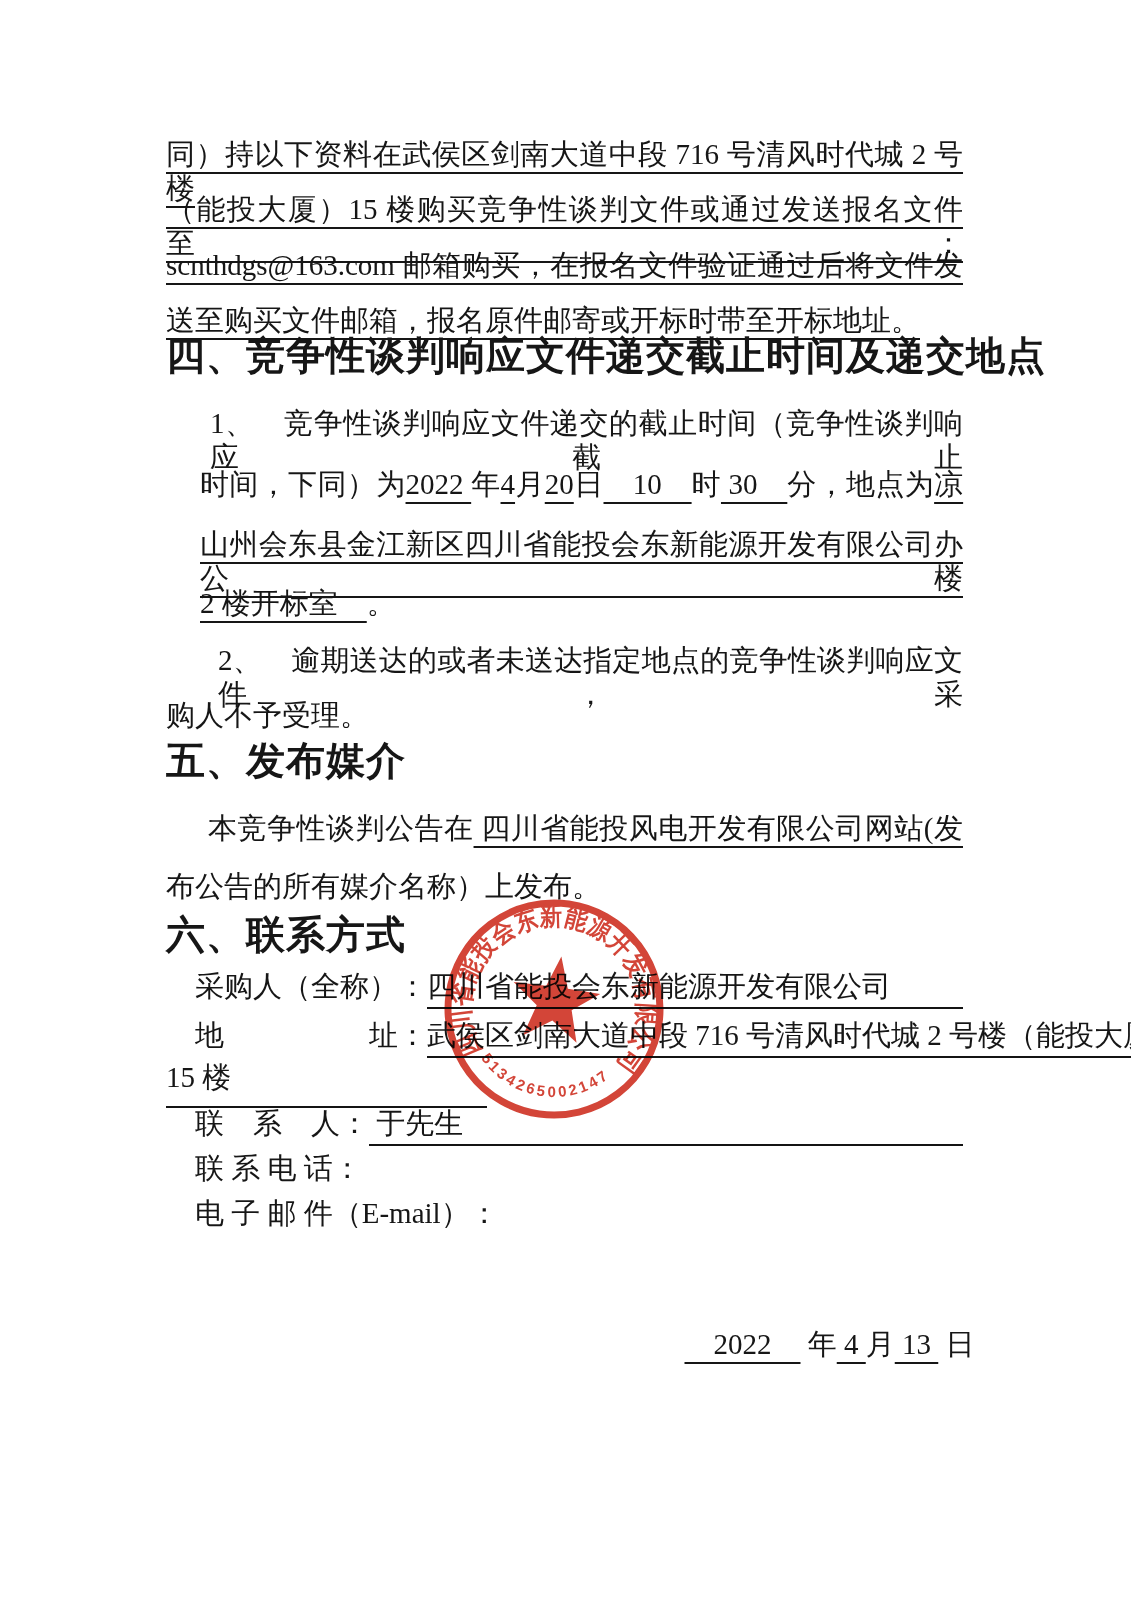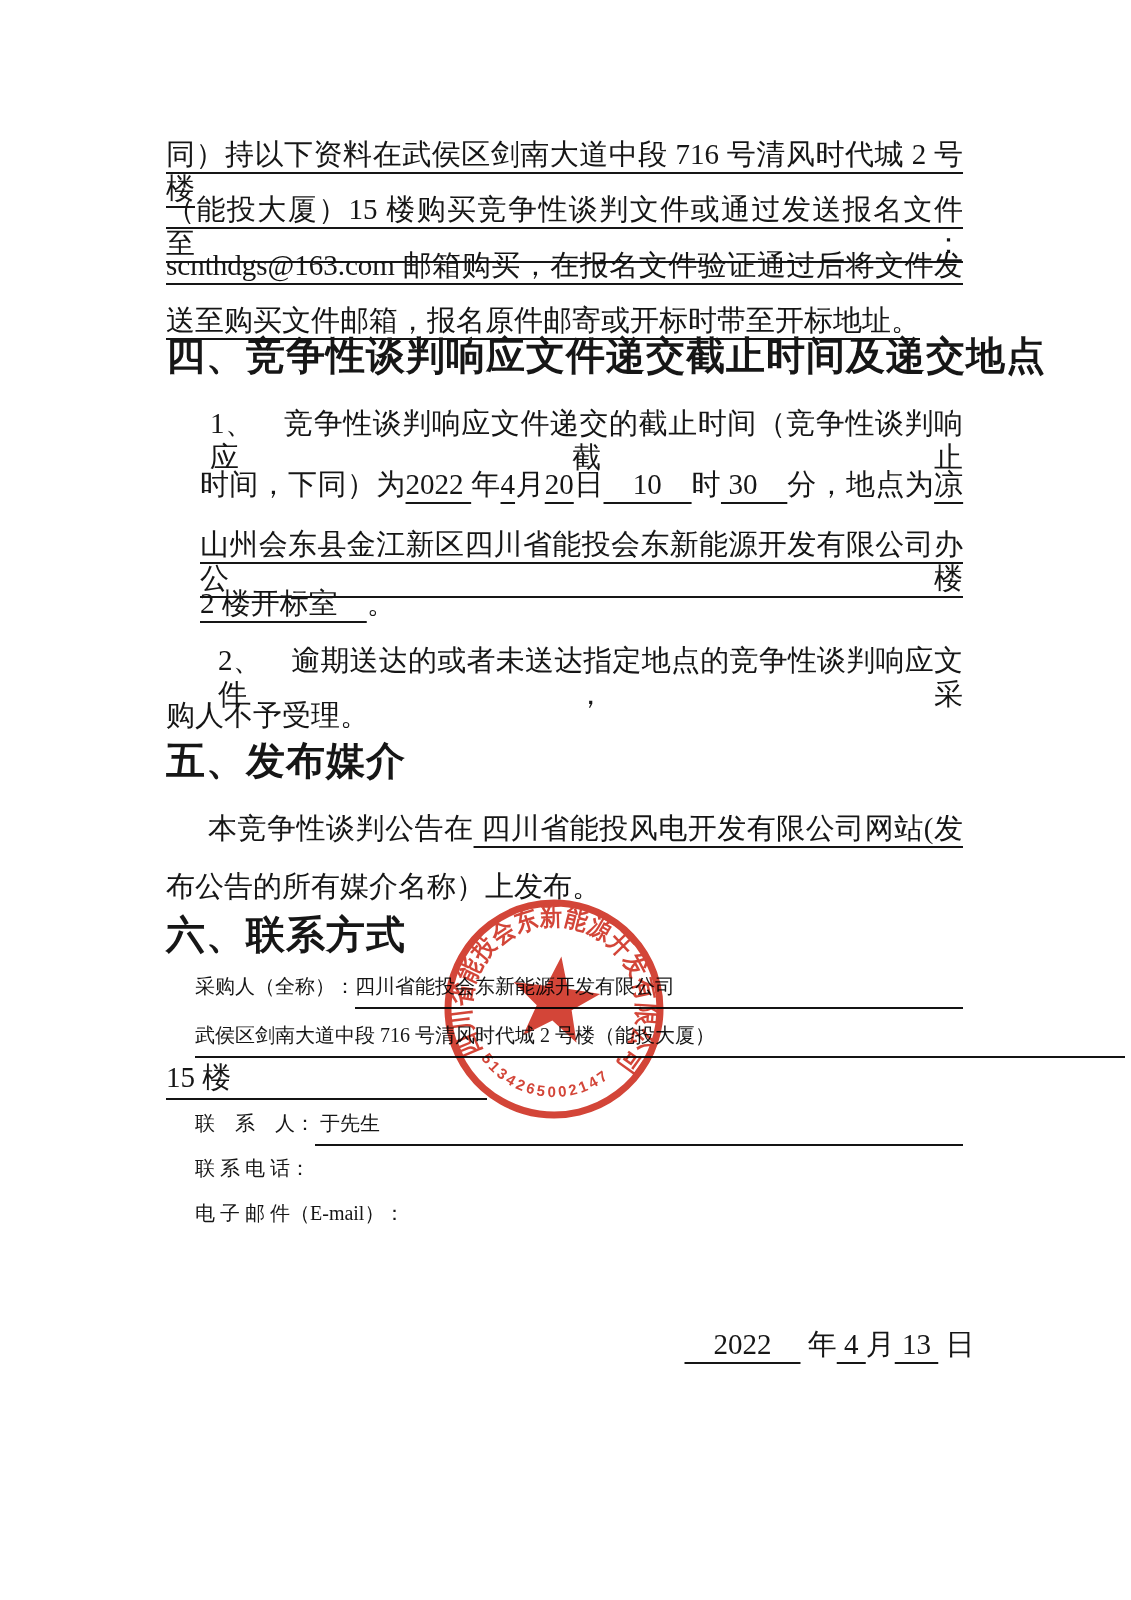--- a/index.html
+++ b/index.html
@@ -8,24 +8,24 @@
     font-family:"Liberation Serif","DejaVu Serif",serif;
     color:#161616;overflow:hidden;
   }
   .line{position:absolute;font-size:29px;line-height:34px;text-align:right;}
   .jline{text-align:justify;text-align-last:justify;}
   .u{text-decoration:underline;text-decoration-thickness:2px;text-underline-offset:8px;text-decoration-skip-ink:none;}
   .heading{
     position:absolute;font-size:39px;line-height:34px;font-weight:700;
     font-family:Liberation Mono, monospace;letter-spacing:1px;
   }
-  .crow{position:absolute;display:flex;align-items:baseline;font-size:20px;line-height:34px;}
+  .crow{position:absolute;display:flex;align-items:baseline;font-size:29px;line-height:34px;}
   .crow .lbl{white-space:pre;}
   .crow .val{flex:1;border-bottom:2px solid #141414;white-space:pre;padding-bottom:4px;}
-  .ublock{position:absolute;font-size:29px;line-height:34px;border-bottom:2px solid #141414;padding-bottom:4px;white-space:pre;}
+  .ublock{position:absolute;font-size:29px;line-height:34px;border-bottom:2px solid #141414;padding-bottom:12px;white-space:pre;}
   .drow{position:absolute;font-size:29px;line-height:34px;white-space:pre;}
   .stamp{
     position:absolute;left:441px;top:896px;width:226px;height:226px;
     mix-blend-mode:multiply;opacity:0.92;transform:rotate(8deg);
   }
 </style>
 </head>
 <body>
 
 <div class="line jline u" style="top:137px;left:166px;width:797px;">同）持以下资料在武侯区剑南大道中段 716 号清风时代城 2 号楼</div>
@@ -58,20 +58,21 @@
 <div class="line" style="top:869px;left:166px;">布公告的所有媒介名称）上发布。</div>
 
 <div class="heading" style="top:921px;left:166px;">六、联系方式</div>
 
 <div class="crow" style="top:969px;left:195px;width:768px;">
   <span class="lbl">采购人（全称）：</span>
     <span class="val">四川省能投会东新能源开发有限公司</span>
 </div>
 
 <div class="crow" style="top:1018px;left:195px;width:930px;">
+  <span class="lbl">地　　　　　址：</span>
     <span class="val">武侯区剑南大道中段 716 号清风时代城 2 号楼（能投大厦）</span>
 </div>
 
 <div class="ublock" style="top:1060px;left:166px;width:321px;">15 楼</div>
 
 <div class="crow" style="top:1106px;left:195px;width:768px;">
   <span class="lbl">联　系　人：</span>
     <span class="val"> 于先生</span>
 </div>
 

